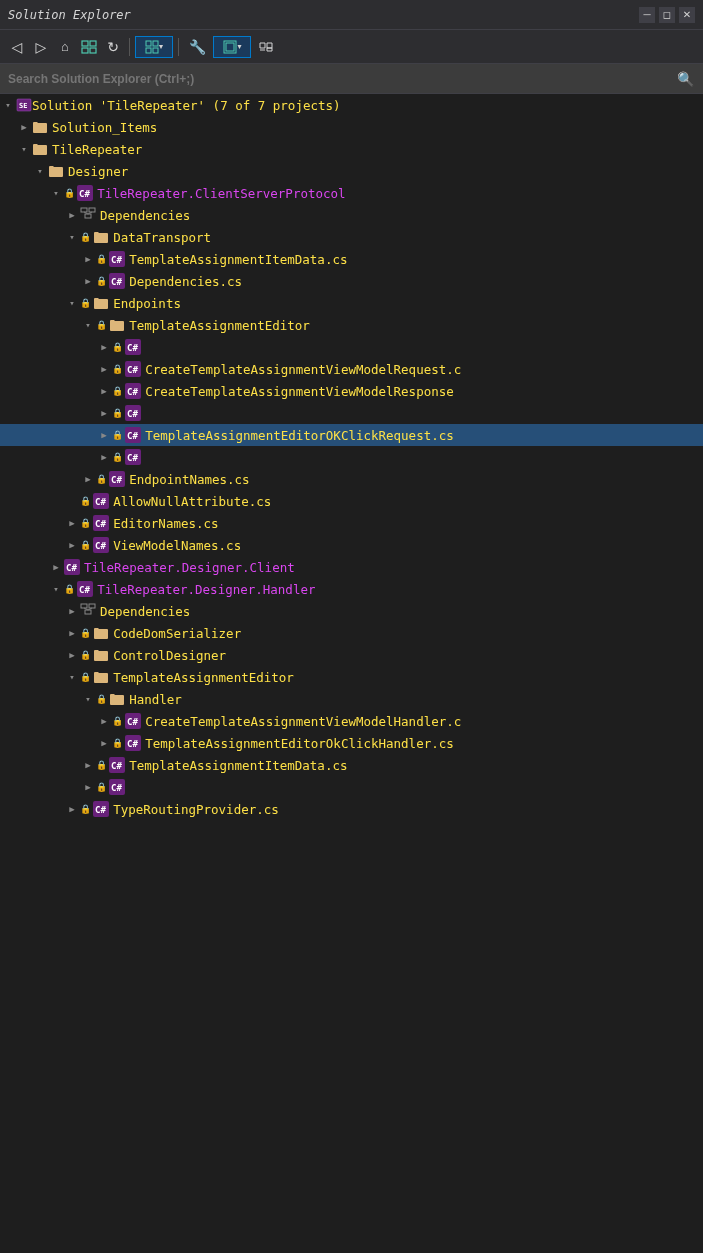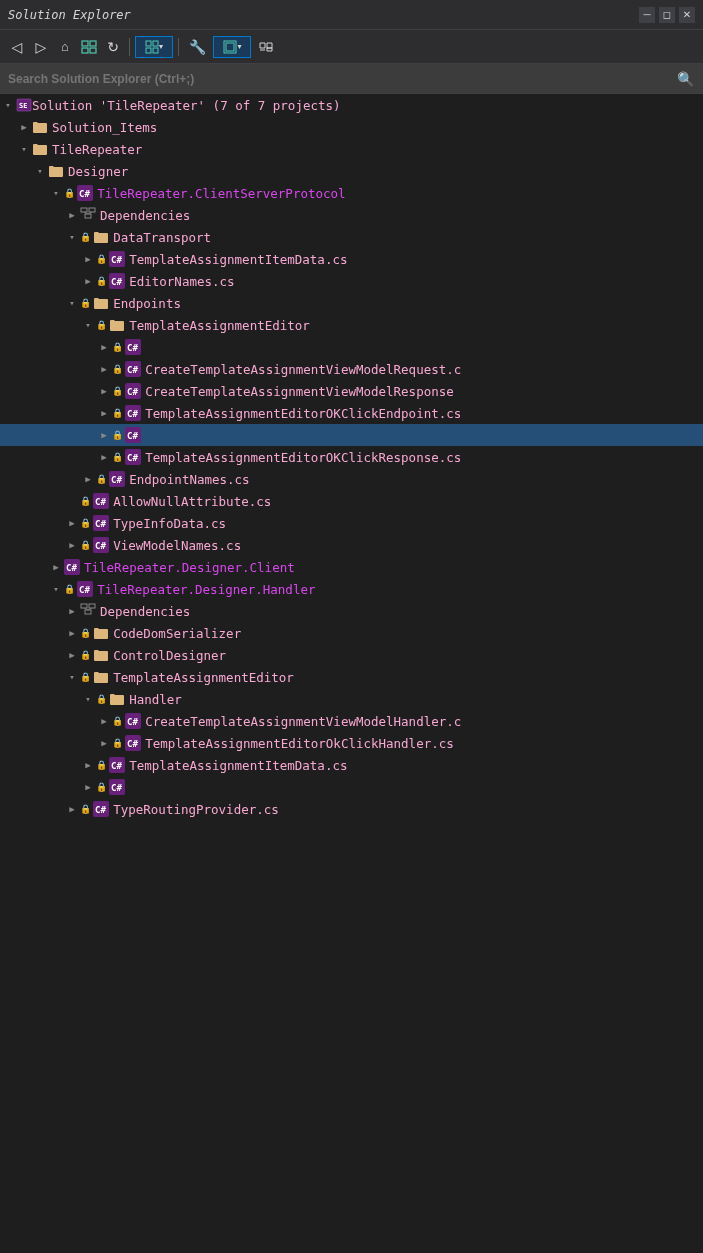--- a/index.html
+++ b/index.html
@@ -171,21 +171,21 @@
       flex-shrink: 0;
     }
     .icon-deps {
       width: 16px;
       height: 16px;
       margin-right: 4px;
       flex-shrink: 0;
     }
 
     .item-label {
-      color: #f9a8d4;
+      color: #fde047;
       font-size: 12.5px;
       overflow: hidden;
       text-overflow: ellipsis;
     }
     .item-label.cyan { color: #d946ef; }
 
     
     .lock-icon {
       color: #ffd700;
       font-size: 9px;
@@ -373,207 +373,206 @@
       <div class="indent"></div>
       <div class="indent"></div>
       <div class="expand-btn">▶</div>
       <span class="lock-icon">🔒</span>
       <div class="icon-cs">
         <svg width="16" height="16" viewBox="0 0 16 16">
             <rect width="16" height="16" rx="2" fill="#68217a"></rect>
             <text x="2" y="12" font-size="9" fill="white" font-weight="bold">C#</text>
           </svg>
       </div>
+      <span class="item-label">Dependencies.cs</span>
+    </div>
+
+    <div class="tree-item">
+      <div class="indent"></div>
+      <div class="indent"></div>
+      <div class="indent"></div>
+      <div class="indent"></div>
+      <div class="expand-btn">▾</div>
+      <span class="lock-icon">🔒</span>
+      <div class="icon-folder">
+        <svg width="14" height="12" viewBox="0 0 14 12">
+            <path d="M0 2 Q0 1 1 1 L4 1 L5 2 L13 2 Q14 2 14 3 L14 11 Q14 12 13 12 L1 12 Q0 12 0 11Z" fill="#dcb67a"></path>
+          </svg>
+      </div>
+      <span class="item-label">Endpoints</span>
+    </div>
+
+    <div class="tree-item">
+      <div class="indent"></div>
+      <div class="indent"></div>
+      <div class="indent"></div>
+      <div class="indent"></div>
+      <div class="indent"></div>
+      <div class="expand-btn">▾</div>
+      <span class="lock-icon">🔒</span>
+      <div class="icon-folder">
+        <svg width="14" height="12" viewBox="0 0 14 12">
+            <path d="M0 2 Q0 1 1 1 L4 1 L5 2 L13 2 Q14 2 14 3 L14 11 Q14 12 13 12 L1 12 Q0 12 0 11Z" fill="#dcb67a"></path>
+          </svg>
+      </div>
+      <span class="item-label">TemplateAssignmentEditor</span>
+    </div>
+
+    <div class="tree-item">
+      <div class="indent"></div>
+      <div class="indent"></div>
+      <div class="indent"></div>
+      <div class="indent"></div>
+      <div class="indent"></div>
+      <div class="indent"></div>
+      <div class="expand-btn">▶</div>
+      <span class="lock-icon">🔒</span>
+      <div class="icon-cs">
+        <svg width="16" height="16" viewBox="0 0 16 16">
+            <rect width="16" height="16" rx="2" fill="#68217a"></rect>
+            <text x="2" y="12" font-size="9" fill="white" font-weight="bold">C#</text>
+          </svg>
+      </div>
+    </div>
+
+    <div class="tree-item">
+      <div class="indent"></div>
+      <div class="indent"></div>
+      <div class="indent"></div>
+      <div class="indent"></div>
+      <div class="indent"></div>
+      <div class="indent"></div>
+      <div class="expand-btn">▶</div>
+      <span class="lock-icon">🔒</span>
+      <div class="icon-cs">
+        <svg width="16" height="16" viewBox="0 0 16 16">
+            <rect width="16" height="16" rx="2" fill="#68217a"></rect>
+            <text x="2" y="12" font-size="9" fill="white" font-weight="bold">C#</text>
+          </svg>
+      </div>
+      <span class="item-label">CreateTemplateAssignmentViewModelRequest.c</span>
+    </div>
+
+    <div class="tree-item">
+      <div class="indent"></div>
+      <div class="indent"></div>
+      <div class="indent"></div>
+      <div class="indent"></div>
+      <div class="indent"></div>
+      <div class="indent"></div>
+      <div class="expand-btn">▶</div>
+      <span class="lock-icon">🔒</span>
+      <div class="icon-cs">
+        <svg width="16" height="16" viewBox="0 0 16 16">
+            <rect width="16" height="16" rx="2" fill="#68217a"></rect>
+            <text x="2" y="12" font-size="9" fill="white" font-weight="bold">C#</text>
+          </svg>
+      </div>
+      <span class="item-label">CreateTemplateAssignmentViewModelResponse</span>
+    </div>
+
+    <div class="tree-item">
+      <div class="indent"></div>
+      <div class="indent"></div>
+      <div class="indent"></div>
+      <div class="indent"></div>
+      <div class="indent"></div>
+      <div class="indent"></div>
+      <div class="expand-btn">▶</div>
+      <span class="lock-icon">🔒</span>
+      <div class="icon-cs">
+        <svg width="16" height="16" viewBox="0 0 16 16">
+            <rect width="16" height="16" rx="2" fill="#68217a"></rect>
+            <text x="2" y="12" font-size="9" fill="white" font-weight="bold">C#</text>
+          </svg>
+      </div>
+    </div>
+
+    <div class="tree-item highlighted">
+      <div class="indent"></div>
+      <div class="indent"></div>
+      <div class="indent"></div>
+      <div class="indent"></div>
+      <div class="indent"></div>
+      <div class="indent"></div>
+      <div class="expand-btn">▶</div>
+      <span class="lock-icon">🔒</span>
+      <div class="icon-cs">
+        <svg width="16" height="16" viewBox="0 0 16 16">
+            <rect width="16" height="16" rx="2" fill="#68217a"></rect>
+            <text x="2" y="12" font-size="9" fill="white" font-weight="bold">C#</text>
+          </svg>
+      </div>
+      <span class="item-label">TemplateAssignmentEditorOKClickRequest.cs</span>
+    </div>
+
+    <div class="tree-item">
+      <div class="indent"></div>
+      <div class="indent"></div>
+      <div class="indent"></div>
+      <div class="indent"></div>
+      <div class="indent"></div>
+      <div class="indent"></div>
+      <div class="expand-btn">▶</div>
+      <span class="lock-icon">🔒</span>
+      <div class="icon-cs">
+        <svg width="16" height="16" viewBox="0 0 16 16">
+            <rect width="16" height="16" rx="2" fill="#68217a"></rect>
+            <text x="2" y="12" font-size="9" fill="white" font-weight="bold">C#</text>
+          </svg>
+      </div>
+    </div>
+
+    <div class="tree-item">
+      <div class="indent"></div>
+      <div class="indent"></div>
+      <div class="indent"></div>
+      <div class="indent"></div>
+      <div class="indent"></div>
+      <div class="expand-btn">▶</div>
+      <span class="lock-icon">🔒</span>
+      <div class="icon-cs">
+        <svg width="16" height="16" viewBox="0 0 16 16">
+            <rect width="16" height="16" rx="2" fill="#68217a"></rect>
+            <text x="2" y="12" font-size="9" fill="white" font-weight="bold">C#</text>
+          </svg>
+      </div>
+      <span class="item-label">EndpointNames.cs</span>
+    </div>
+
+    <div class="tree-item">
+      <div class="indent"></div>
+      <div class="indent"></div>
+      <div class="indent"></div>
+      <div class="indent"></div>
+      <div class="expand-spacer"></div>
+      <span class="lock-icon">🔒</span>
+      <div class="icon-cs">
+        <svg width="16" height="16" viewBox="0 0 16 16">
+            <rect width="16" height="16" rx="2" fill="#68217a"></rect>
+            <text x="2" y="12" font-size="9" fill="white" font-weight="bold">C#</text>
+          </svg>
+      </div>
+      <span class="item-label">AllowNullAttribute.cs</span>
+    </div>
+
+    <div class="tree-item">
+      <div class="indent"></div>
+      <div class="indent"></div>
+      <div class="indent"></div>
+      <div class="indent"></div>
+      <div class="expand-btn">▶</div>
+      <span class="lock-icon">🔒</span>
+      <div class="icon-cs">
+        <svg width="16" height="16" viewBox="0 0 16 16">
+            <rect width="16" height="16" rx="2" fill="#68217a"></rect>
+            <text x="2" y="12" font-size="9" fill="white" font-weight="bold">C#</text>
+          </svg>
+      </div>
       <span class="item-label">EditorNames.cs</span>
-    </div>
-
-    <div class="tree-item">
-      <div class="indent"></div>
-      <div class="indent"></div>
-      <div class="indent"></div>
-      <div class="indent"></div>
-      <div class="expand-btn">▾</div>
-      <span class="lock-icon">🔒</span>
-      <div class="icon-folder">
-        <svg width="14" height="12" viewBox="0 0 14 12">
-            <path d="M0 2 Q0 1 1 1 L4 1 L5 2 L13 2 Q14 2 14 3 L14 11 Q14 12 13 12 L1 12 Q0 12 0 11Z" fill="#dcb67a"></path>
-          </svg>
-      </div>
-      <span class="item-label">Endpoints</span>
-    </div>
-
-    <div class="tree-item">
-      <div class="indent"></div>
-      <div class="indent"></div>
-      <div class="indent"></div>
-      <div class="indent"></div>
-      <div class="indent"></div>
-      <div class="expand-btn">▾</div>
-      <span class="lock-icon">🔒</span>
-      <div class="icon-folder">
-        <svg width="14" height="12" viewBox="0 0 14 12">
-            <path d="M0 2 Q0 1 1 1 L4 1 L5 2 L13 2 Q14 2 14 3 L14 11 Q14 12 13 12 L1 12 Q0 12 0 11Z" fill="#dcb67a"></path>
-          </svg>
-      </div>
-      <span class="item-label">TemplateAssignmentEditor</span>
-    </div>
-
-    <div class="tree-item">
-      <div class="indent"></div>
-      <div class="indent"></div>
-      <div class="indent"></div>
-      <div class="indent"></div>
-      <div class="indent"></div>
-      <div class="indent"></div>
-      <div class="expand-btn">▶</div>
-      <span class="lock-icon">🔒</span>
-      <div class="icon-cs">
-        <svg width="16" height="16" viewBox="0 0 16 16">
-            <rect width="16" height="16" rx="2" fill="#68217a"></rect>
-            <text x="2" y="12" font-size="9" fill="white" font-weight="bold">C#</text>
-          </svg>
-      </div>
-    </div>
-
-    <div class="tree-item">
-      <div class="indent"></div>
-      <div class="indent"></div>
-      <div class="indent"></div>
-      <div class="indent"></div>
-      <div class="indent"></div>
-      <div class="indent"></div>
-      <div class="expand-btn">▶</div>
-      <span class="lock-icon">🔒</span>
-      <div class="icon-cs">
-        <svg width="16" height="16" viewBox="0 0 16 16">
-            <rect width="16" height="16" rx="2" fill="#68217a"></rect>
-            <text x="2" y="12" font-size="9" fill="white" font-weight="bold">C#</text>
-          </svg>
-      </div>
-      <span class="item-label">CreateTemplateAssignmentViewModelRequest.c</span>
-    </div>
-
-    <div class="tree-item">
-      <div class="indent"></div>
-      <div class="indent"></div>
-      <div class="indent"></div>
-      <div class="indent"></div>
-      <div class="indent"></div>
-      <div class="indent"></div>
-      <div class="expand-btn">▶</div>
-      <span class="lock-icon">🔒</span>
-      <div class="icon-cs">
-        <svg width="16" height="16" viewBox="0 0 16 16">
-            <rect width="16" height="16" rx="2" fill="#68217a"></rect>
-            <text x="2" y="12" font-size="9" fill="white" font-weight="bold">C#</text>
-          </svg>
-      </div>
-      <span class="item-label">CreateTemplateAssignmentViewModelResponse</span>
-    </div>
-
-    <div class="tree-item">
-      <div class="indent"></div>
-      <div class="indent"></div>
-      <div class="indent"></div>
-      <div class="indent"></div>
-      <div class="indent"></div>
-      <div class="indent"></div>
-      <div class="expand-btn">▶</div>
-      <span class="lock-icon">🔒</span>
-      <div class="icon-cs">
-        <svg width="16" height="16" viewBox="0 0 16 16">
-            <rect width="16" height="16" rx="2" fill="#68217a"></rect>
-            <text x="2" y="12" font-size="9" fill="white" font-weight="bold">C#</text>
-          </svg>
-      </div>
-      <span class="item-label">TemplateAssignmentEditorOKClickEndpoint.cs</span>
-    </div>
-
-    <div class="tree-item highlighted">
-      <div class="indent"></div>
-      <div class="indent"></div>
-      <div class="indent"></div>
-      <div class="indent"></div>
-      <div class="indent"></div>
-      <div class="indent"></div>
-      <div class="expand-btn">▶</div>
-      <span class="lock-icon">🔒</span>
-      <div class="icon-cs">
-        <svg width="16" height="16" viewBox="0 0 16 16">
-            <rect width="16" height="16" rx="2" fill="#68217a"></rect>
-            <text x="2" y="12" font-size="9" fill="white" font-weight="bold">C#</text>
-          </svg>
-      </div>
-    </div>
-
-    <div class="tree-item">
-      <div class="indent"></div>
-      <div class="indent"></div>
-      <div class="indent"></div>
-      <div class="indent"></div>
-      <div class="indent"></div>
-      <div class="indent"></div>
-      <div class="expand-btn">▶</div>
-      <span class="lock-icon">🔒</span>
-      <div class="icon-cs">
-        <svg width="16" height="16" viewBox="0 0 16 16">
-            <rect width="16" height="16" rx="2" fill="#68217a"></rect>
-            <text x="2" y="12" font-size="9" fill="white" font-weight="bold">C#</text>
-          </svg>
-      </div>
-      <span class="item-label">TemplateAssignmentEditorOKClickResponse.cs</span>
-    </div>
-
-    <div class="tree-item">
-      <div class="indent"></div>
-      <div class="indent"></div>
-      <div class="indent"></div>
-      <div class="indent"></div>
-      <div class="indent"></div>
-      <div class="expand-btn">▶</div>
-      <span class="lock-icon">🔒</span>
-      <div class="icon-cs">
-        <svg width="16" height="16" viewBox="0 0 16 16">
-            <rect width="16" height="16" rx="2" fill="#68217a"></rect>
-            <text x="2" y="12" font-size="9" fill="white" font-weight="bold">C#</text>
-          </svg>
-      </div>
-      <span class="item-label">EndpointNames.cs</span>
-    </div>
-
-    <div class="tree-item">
-      <div class="indent"></div>
-      <div class="indent"></div>
-      <div class="indent"></div>
-      <div class="indent"></div>
-      <div class="expand-spacer"></div>
-      <span class="lock-icon">🔒</span>
-      <div class="icon-cs">
-        <svg width="16" height="16" viewBox="0 0 16 16">
-            <rect width="16" height="16" rx="2" fill="#68217a"></rect>
-            <text x="2" y="12" font-size="9" fill="white" font-weight="bold">C#</text>
-          </svg>
-      </div>
-      <span class="item-label">AllowNullAttribute.cs</span>
-    </div>
-
-    <div class="tree-item">
-      <div class="indent"></div>
-      <div class="indent"></div>
-      <div class="indent"></div>
-      <div class="indent"></div>
-      <div class="expand-btn">▶</div>
-      <span class="lock-icon">🔒</span>
-      <div class="icon-cs">
-        <svg width="16" height="16" viewBox="0 0 16 16">
-            <rect width="16" height="16" rx="2" fill="#68217a"></rect>
-            <text x="2" y="12" font-size="9" fill="white" font-weight="bold">C#</text>
-          </svg>
-      </div>
-      <span class="item-label">TypeInfoData.cs</span>
     </div>
 
     <div class="tree-item">
       <div class="indent"></div>
       <div class="indent"></div>
       <div class="indent"></div>
       <div class="indent"></div>
       <div class="expand-btn">▶</div>
       <span class="lock-icon">🔒</span>
       <div class="icon-cs">

